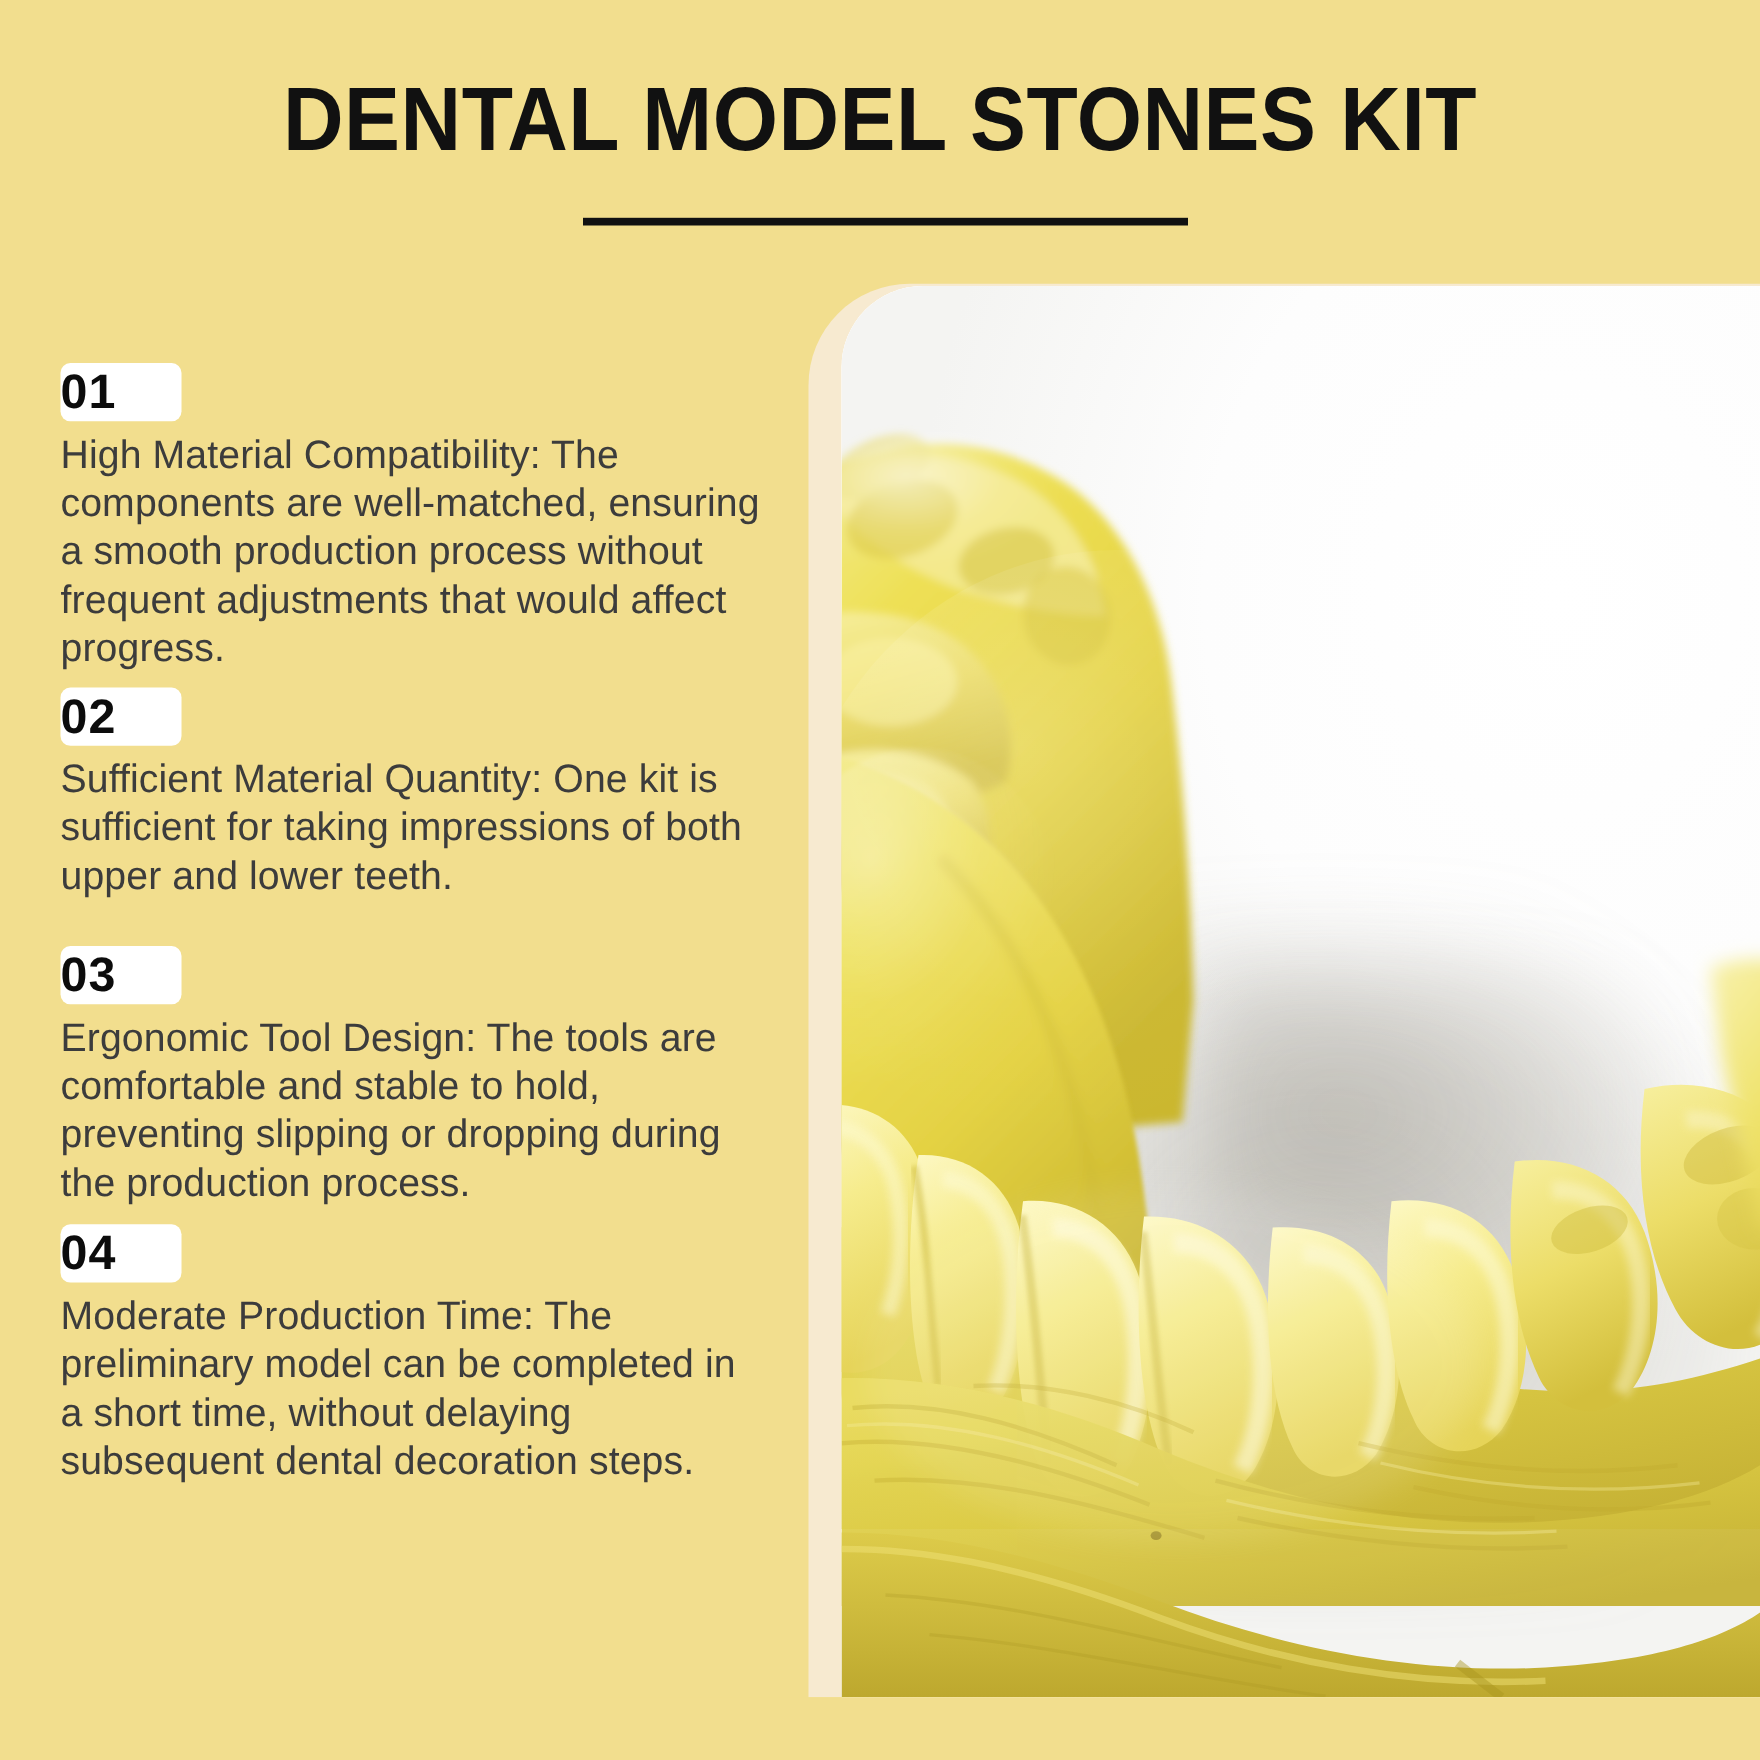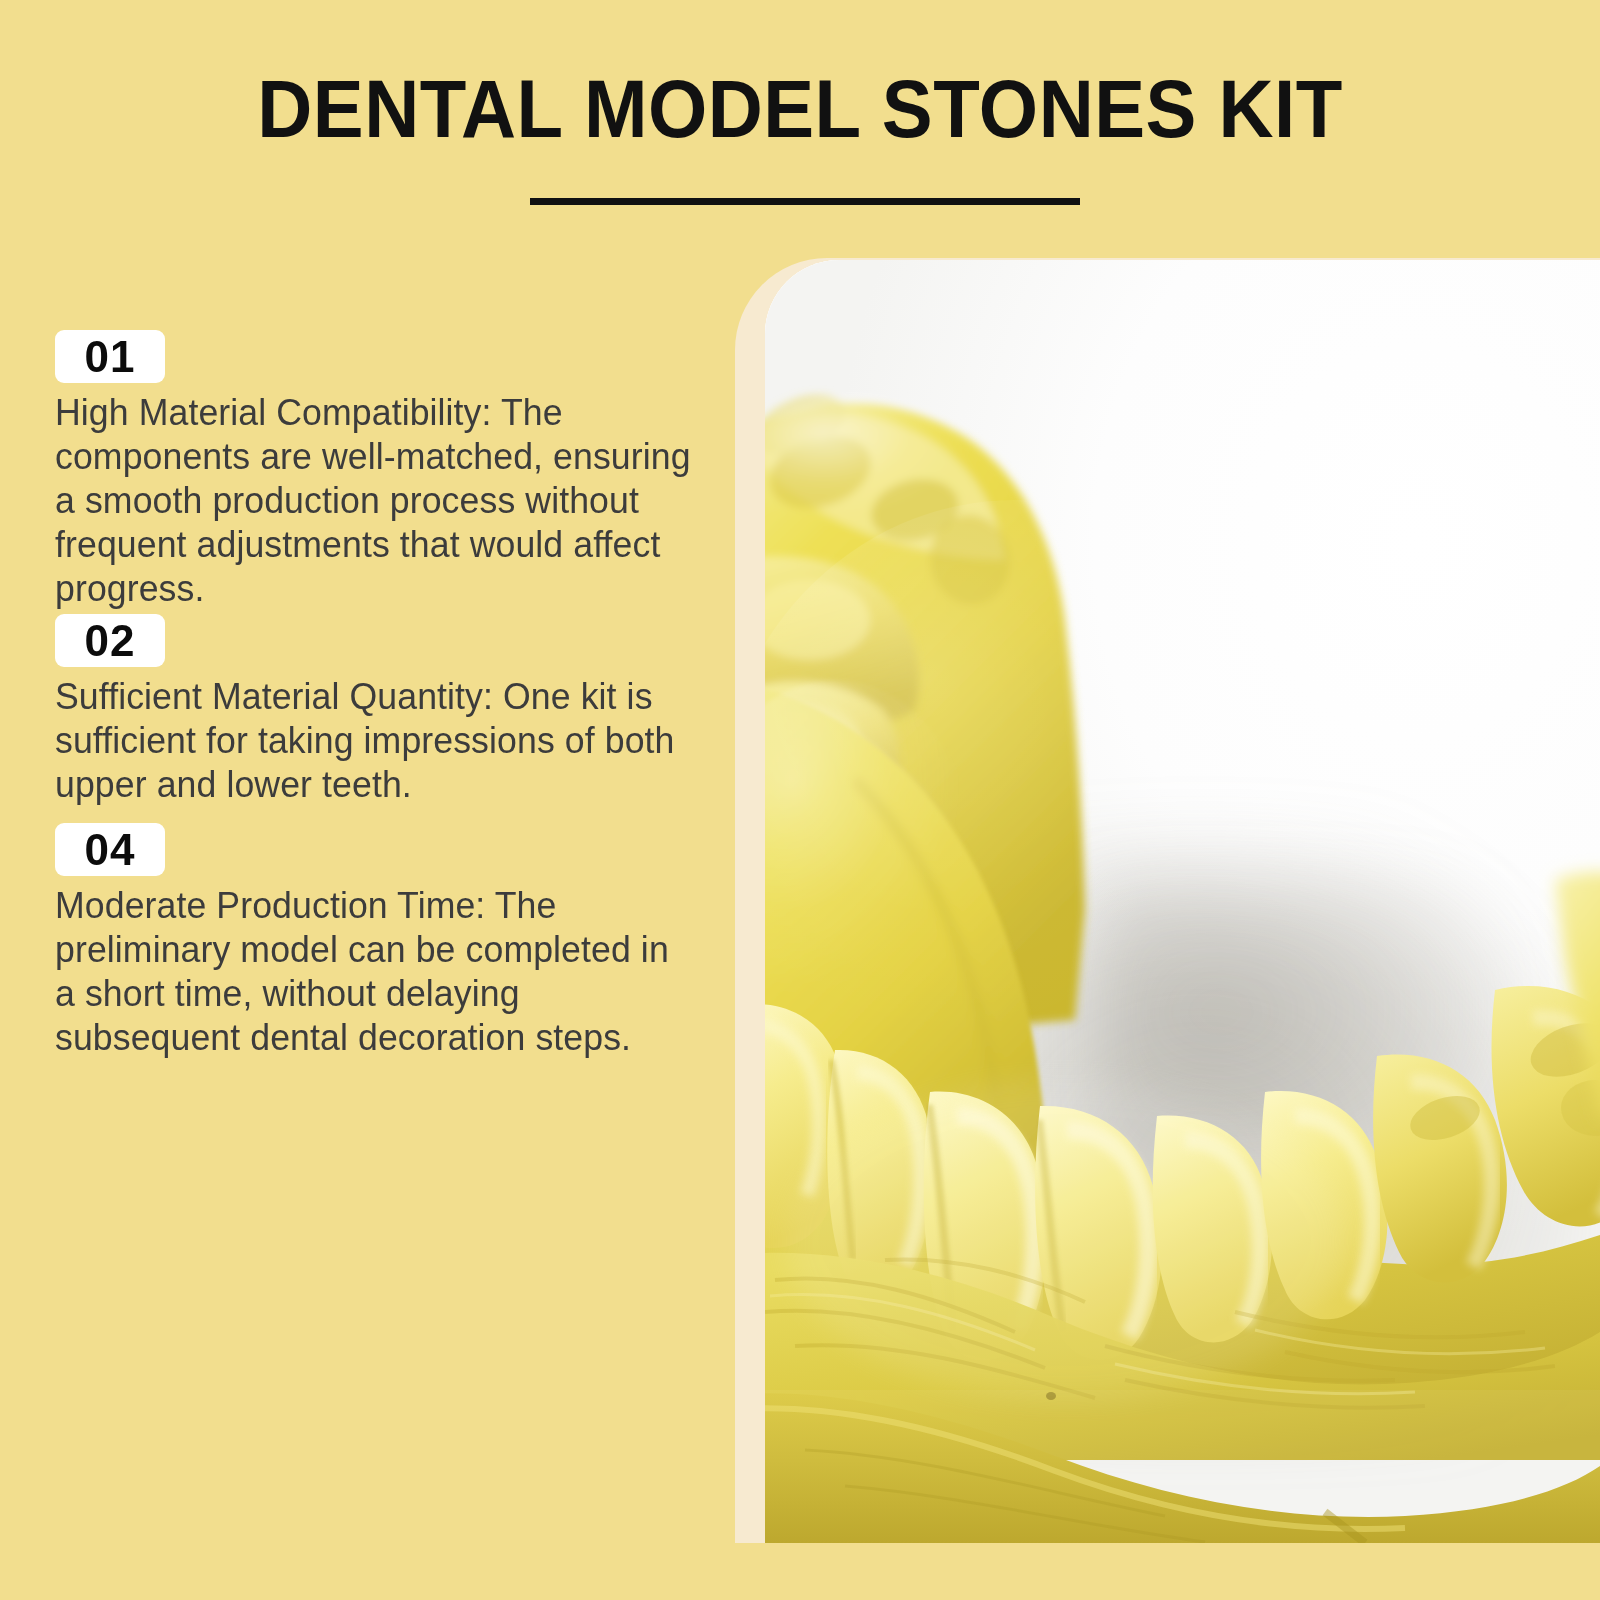--- a/index.html
+++ b/index.html
@@ -57,42 +57,42 @@
     position: relative;
   }
 
   .badge {
     display: inline-block;
     background: #ffffff;
     border-radius: 9px;
     width: 110px;
     height: 53px;
     line-height: 53px;
-    text-align: center;
+    text-align: left;
     font-family: "Liberation Sans Narrow", "Liberation Sans", sans-serif;
     font-size: 44px;
     font-weight: 700;
     color: #0c0c0c;
     letter-spacing: 1px;
   }
 
   .feature-text {
     margin: 8px 0 0 0;
     font-family: "Liberation Sans Narrow", "Liberation Sans", sans-serif;
     font-size: 36px;
     font-weight: 400;
     line-height: 44px;
     color: #3c3c3c;
     letter-spacing: 0.1px;
     transform: scaleX(0.99);
     transform-origin: 0 0;
   }
 
   .f1 { margin-top: 0px; }
-  .f2 { margin-top: 3px; }
+  .f2 { margin-top: 14px; }
   .f3 { margin-top: 42px; }
   .f4 { margin-top: 16px; }
 
   
   .photo-backing {
     position: absolute;
     left: 735px;
     top: 258px;
     width: 865px;
     height: 1285px;
@@ -179,20 +179,24 @@
     <div class="feature f1">
       <div class="badge">01</div>
       <p class="feature-text">High Material Compatibility: The components are well-matched, ensuring a smooth production process without frequent adjustments that would affect progress.</p>
     </div>
 
     <div class="feature f2">
       <div class="badge">02</div>
       <p class="feature-text">Sufficient Material Quantity: One kit is sufficient for taking impressions of both upper and lower teeth.</p>
     </div>
 
+    <div class="feature f3">
+      <div class="badge">03</div>
+      <p class="feature-text">Ergonomic Tool Design: The tools are comfortable and stable to hold, preventing slipping or dropping during the production process.</p>
+    </div>
 
     <div class="feature f4">
       <div class="badge">04</div>
       <p class="feature-text">Moderate Production Time: The preliminary model can be completed in a short time, without delaying subsequent dental decoration steps.</p>
     </div>
 
   </div>
 
   <div class="photo-backing"></div>
 

